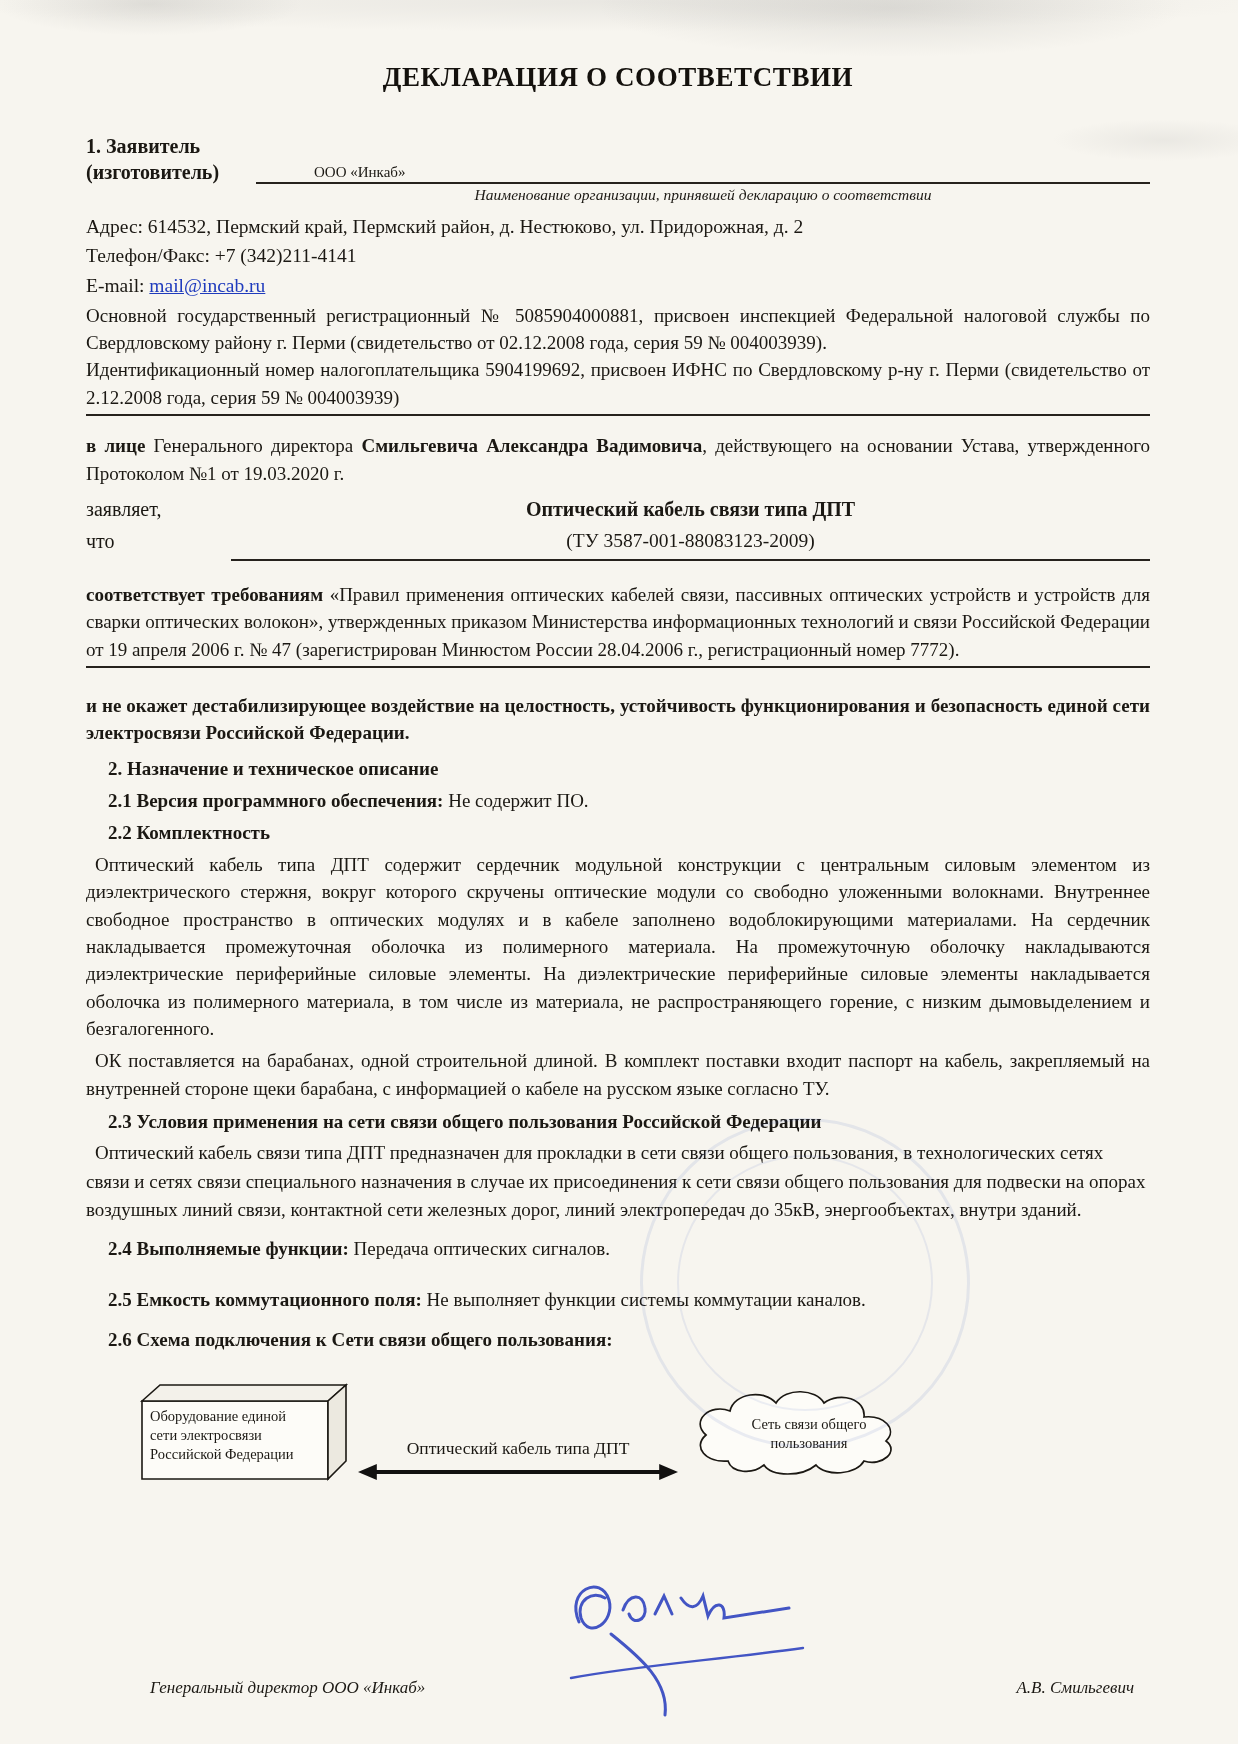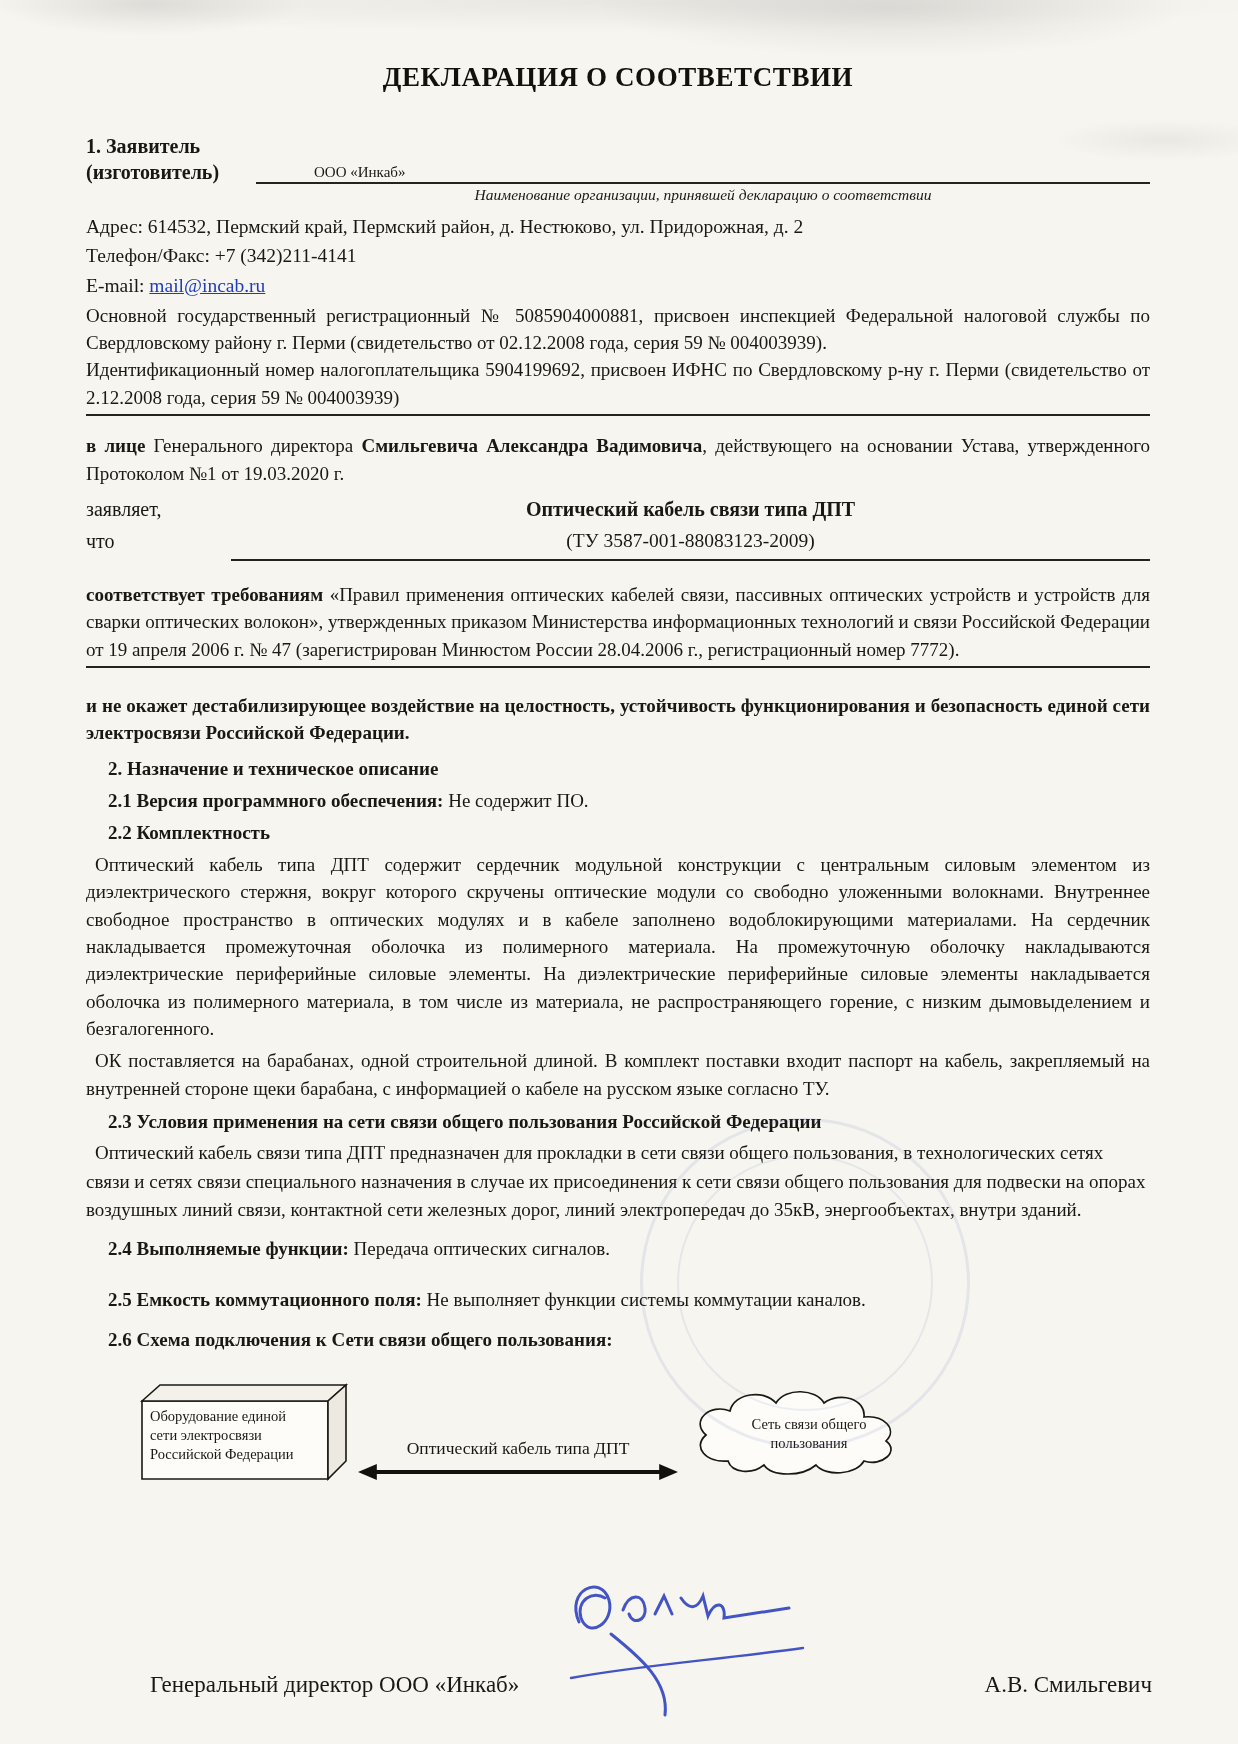--- a/index.html
+++ b/index.html
@@ -85,23 +85,24 @@
   .darrow svg { display:block; width:100%; height:22px; }
   .dcloud { position:relative; width:250px; height:100px; flex:none;font-family:Liberation Serif, serif; }
   .dcloud svg { position:absolute; left:0; top:0; }
   .dcloud-text {
     position:absolute; left:0; top:32px; width:250px; text-align:center;
     font-size:14.5px; line-height:1.3; white-space:pre-line;
   }
 
   
   .footer {
-    position:absolute; left:150px; right:86px; bottom:46px;
+    position:absolute; left:150px; right:104px; bottom:46px;
     display:flex; justify-content:space-between; align-items:flex-end;
-    font-size:23px;
+    font-size:17px;
+    font-style:italic;
   }
 
   
   .stamp {
     position:absolute; left:640px; top:1118px; width:330px; height:330px;
     border:3px solid rgba(55,85,190,0.10); border-radius:50%;
     pointer-events:none;
   }
   .stamp-inner {
     position:absolute; left:34px; top:34px; width:256px; height:256px;

